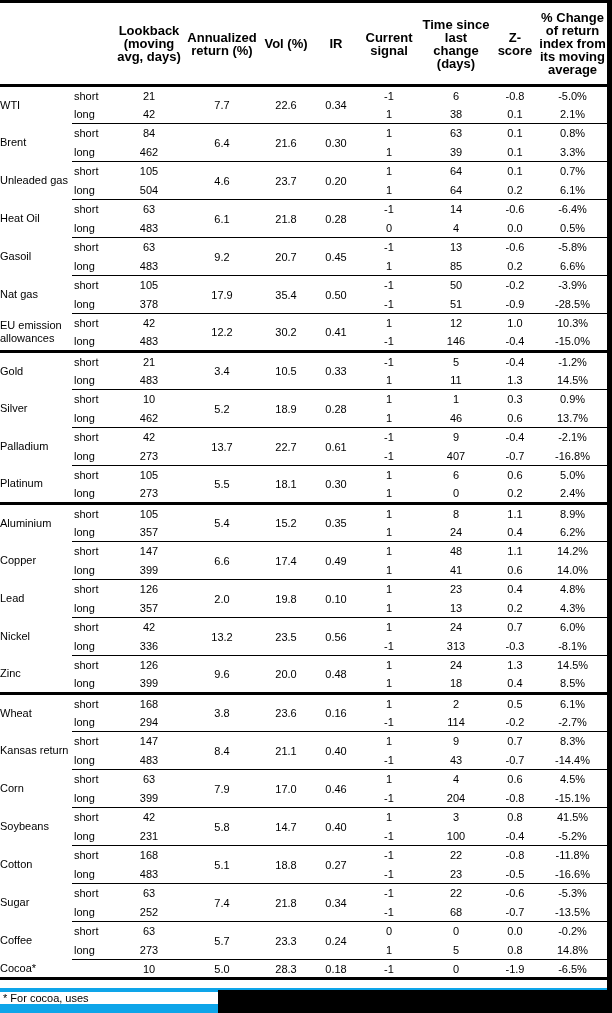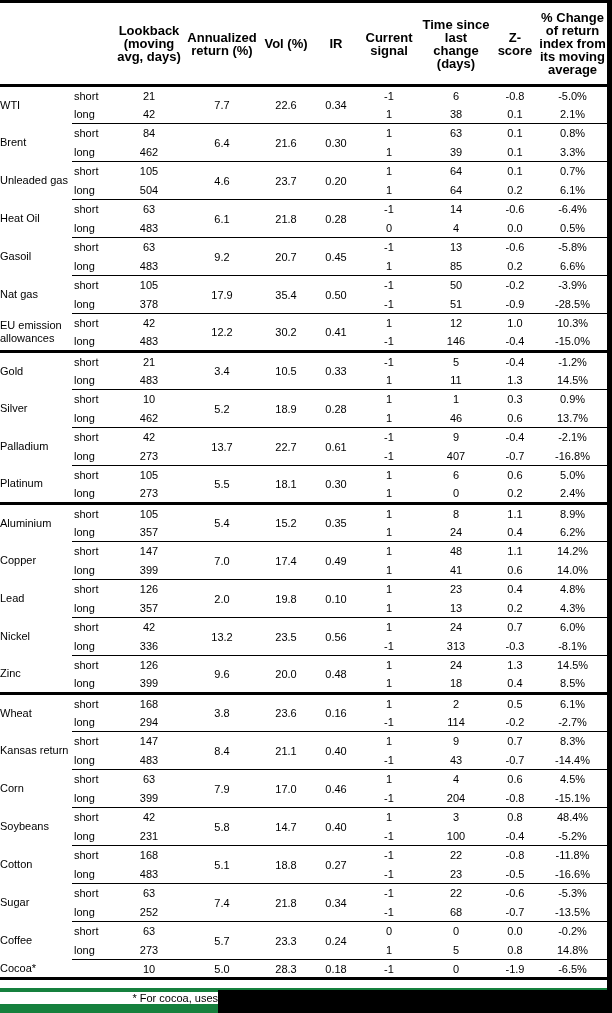--- a/index.html
+++ b/index.html
@@ -57,22 +57,21 @@
   .right-bar {
     position: absolute;
     top: 0; right: 0;
     width: 5px; height: 1013px;
     background: #000;
   }
   .footnote-strip {
     position: absolute;
     left: 0; right: 0; bottom: 0;
     height: 25px;
-    background: #15803d;
-    text-align: right;
+    background: #0ea5e9;
   }
   .footnote-black {
     position: absolute;
     left: 218px; right: 0; top: 2px; bottom: 0;
     background: #000;
   }
   .footnote-text {
     position: absolute;
     left: 0; top: 4px;
     width: 218px;
@@ -351,21 +350,21 @@
           <td>357</td>
           <td>1</td>
           <td>24</td>
           <td>0.4</td>
           <td>6.2%</td>
         </tr>
         <tr class="data-row commodity-start">
           <td class="name-cell" rowspan="2">Copper</td>
           <td class="leg-cell">short</td>
           <td>147</td>
-          <td rowspan="2">7.0</td>
+          <td rowspan="2">6.6</td>
           <td rowspan="2">17.4</td>
           <td rowspan="2">0.49</td>
           <td>1</td>
           <td>48</td>
           <td>1.1</td>
           <td>14.2%</td>
         </tr>
         <tr class="data-row">
           <td class="leg-cell">long</td>
           <td>399</td>
@@ -497,21 +496,21 @@
         <tr class="data-row commodity-start">
           <td class="name-cell" rowspan="2">Soybeans</td>
           <td class="leg-cell">short</td>
           <td>42</td>
           <td rowspan="2">5.8</td>
           <td rowspan="2">14.7</td>
           <td rowspan="2">0.40</td>
           <td>1</td>
           <td>3</td>
           <td>0.8</td>
-          <td>48.4%</td>
+          <td>41.5%</td>
         </tr>
         <tr class="data-row">
           <td class="leg-cell">long</td>
           <td>231</td>
           <td>-1</td>
           <td>100</td>
           <td>-0.4</td>
           <td>-5.2%</td>
         </tr>
         <tr class="data-row commodity-start">

